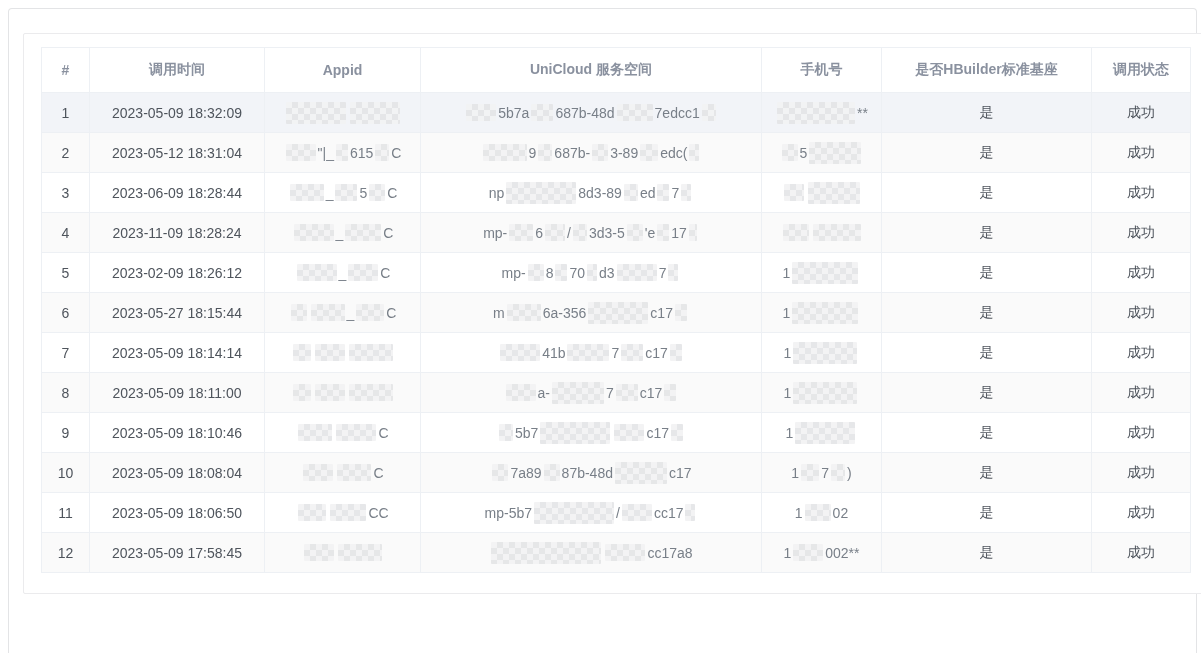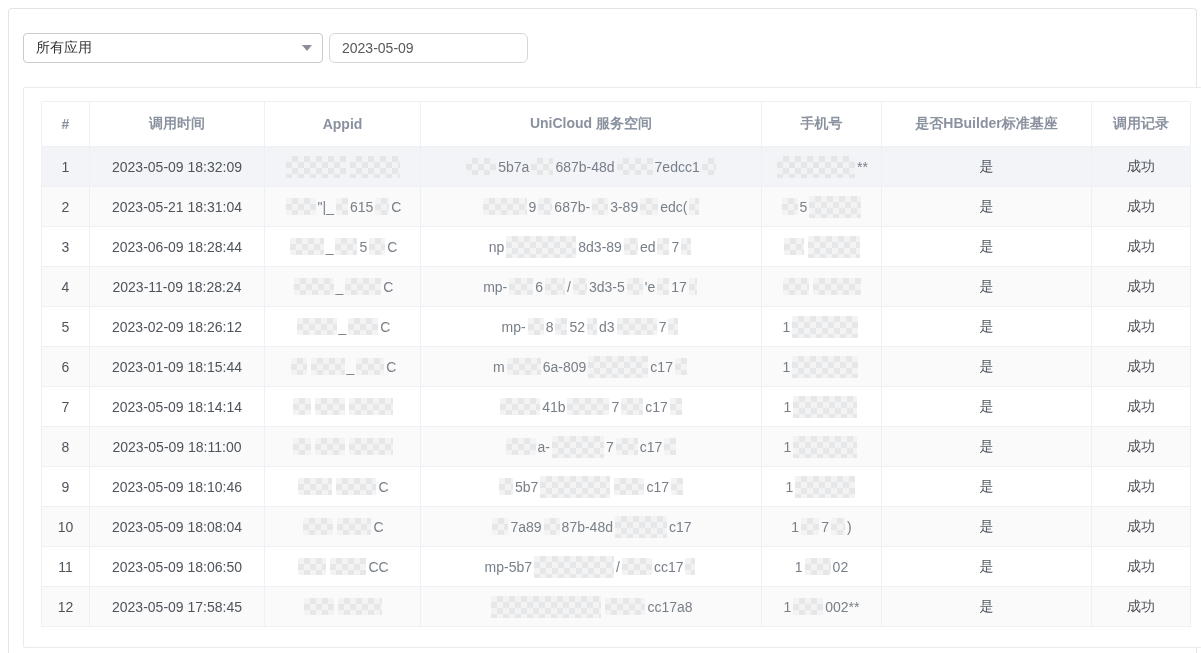--- a/index.html
+++ b/index.html
@@ -38,27 +38,20 @@
         linear-gradient(45deg,#e5e6e8 25%,#f3f3f4 25%,#f3f3f4 75%,#e5e6e8 75%);
       background-size:12px 12px;background-position:0 0,6px 6px;}
   .mz.tall{height:22px;}
   .frag{color:#787f88;display:inline-block;vertical-align:middle;}
 </style>
 </head>
 <body>
 
 <div class="panel">
 
-  <div class="filters">
-    <div class="select">
-      <span>所有应用</span>
-      <span class="caret"></span>
-    </div>
-    <input class="date-input" type="text" value="2023-05-09" style="">
-  </div>
 
   <div class="card">
 
     <table class="records">
       <colgroup>
         <col style="width:48px">
           <col style="width:175px">
           <col style="width:156px">
         <col style="width:341px">
           <col style="width:120px">
@@ -66,36 +59,36 @@
           <col style="width:99px">
       </colgroup>
       <thead>
         <tr id="head-row">
             <th>#</th>
             <th>调用时间</th>
             <th>Appid</th>
             <th>UniCloud 服务空间</th>
             <th>手机号</th>
             <th>是否HBuilder标准基座</th>
-            <th>调用记录</th>
+            <th>调用状态</th>
           </tr>
       </thead>
       <tbody id="body-rows">
           <tr class="hl">
             <td>1</td>
             <td>2023-05-09 18:32:09</td>
             <td><span class="mz tall" style="width: 60px;"></span><span class="mz tall" style="width: 50px;"></span></td>
             <td><span class="mz" style="width: 30px;"></span><span class="frag">5b7a</span><span class="mz" style="width: 22px;"></span><span class="frag">687b-48d</span><span class="mz" style="width: 36px;"></span><span class="frag">7edcc1</span><span class="mz" style="width: 14px;"></span></td>
             <td><span class="mz tall" style="width: 78px;"></span><span class="frag">**</span></td>
             <td>是</td>
             <td>成功</td>
           </tr>
           <tr class="stripe">
             <td>2</td>
-            <td>2023-05-21 18:31:04</td>
+            <td>2023-05-12 18:31:04</td>
             <td><span class="mz" style="width: 30px;"></span><span class="frag">"|_</span><span class="mz" style="width: 12px;"></span><span class="frag">615</span><span class="mz" style="width: 14px;"></span><span class="frag">C</span></td>
             <td><span class="mz" style="width: 44px;"></span><span class="frag">9</span><span class="mz" style="width: 14px;"></span><span class="frag">687b-</span><span class="mz" style="width: 16px;"></span><span class="frag">3-89</span><span class="mz" style="width: 18px;"></span><span class="frag">edc(</span><span class="mz" style="width: 10px;"></span></td>
             <td><span class="mz" style="width: 16px;"></span><span class="frag">5</span><span class="mz tall" style="width: 52px;"></span></td>
             <td>是</td>
             <td>成功</td>
           </tr>
           <tr>
             <td>3</td>
             <td>2023-06-09 18:28:44</td>
             <td><span class="mz" style="width: 34px;"></span><span class="frag">_</span><span class="mz" style="width: 22px;"></span><span class="frag">5</span><span class="mz" style="width: 16px;"></span><span class="frag">C</span></td>
@@ -110,30 +103,30 @@
             <td><span class="mz" style="width: 40px;"></span><span class="frag">_</span><span class="mz" style="width: 36px;"></span><span class="frag">C</span></td>
             <td><span class="frag">mp-</span><span class="mz" style="width: 24px;"></span><span class="frag">6</span><span class="mz" style="width: 20px;"></span><span class="frag">/</span><span class="mz" style="width: 14px;"></span><span class="frag">3d3-5</span><span class="mz" style="width: 16px;"></span><span class="frag">'e</span><span class="mz" style="width: 12px;"></span><span class="frag">17</span><span class="mz" style="width: 8px;"></span></td>
             <td><span class="mz" style="width: 26px;"></span><span class="mz" style="width: 48px;"></span></td>
             <td>是</td>
             <td>成功</td>
           </tr>
           <tr>
             <td>5</td>
             <td>2023-02-09 18:26:12</td>
             <td><span class="mz" style="width: 40px;"></span><span class="frag">_</span><span class="mz" style="width: 30px;"></span><span class="frag">C</span></td>
-            <td><span class="frag">mp-</span><span class="mz" style="width: 16px;"></span><span class="frag">8</span><span class="mz" style="width: 12px;"></span><span class="frag">52</span><span class="mz" style="width: 10px;"></span><span class="frag">d3</span><span class="mz" style="width: 40px;"></span><span class="frag">7</span><span class="mz" style="width: 10px;"></span></td>
+            <td><span class="frag">mp-</span><span class="mz" style="width: 16px;"></span><span class="frag">8</span><span class="mz" style="width: 12px;"></span><span class="frag">70</span><span class="mz" style="width: 10px;"></span><span class="frag">d3</span><span class="mz" style="width: 40px;"></span><span class="frag">7</span><span class="mz" style="width: 10px;"></span></td>
             <td><span class="frag">1</span><span class="mz tall" style="width: 66px;"></span></td>
             <td>是</td>
             <td>成功</td>
           </tr>
           <tr class="stripe">
             <td>6</td>
-            <td>2023-01-09 18:15:44</td>
+            <td>2023-05-27 18:15:44</td>
             <td><span class="mz" style="width: 16px;"></span><span class="mz" style="width: 34px;"></span><span class="frag">_</span><span class="mz" style="width: 28px;"></span><span class="frag">C</span></td>
-            <td><span class="frag">m</span><span class="mz" style="width: 34px;"></span><span class="frag">6a-809</span><span class="mz tall" style="width: 60px;"></span><span class="frag">c17</span><span class="mz" style="width: 12px;"></span></td>
+            <td><span class="frag">m</span><span class="mz" style="width: 34px;"></span><span class="frag">6a-356</span><span class="mz tall" style="width: 60px;"></span><span class="frag">c17</span><span class="mz" style="width: 12px;"></span></td>
             <td><span class="frag">1</span><span class="mz tall" style="width: 66px;"></span></td>
             <td>是</td>
             <td>成功</td>
           </tr>
           <tr>
             <td>7</td>
             <td>2023-05-09 18:14:14</td>
             <td><span class="mz" style="width: 18px;"></span><span class="mz" style="width: 30px;"></span><span class="mz" style="width: 44px;"></span></td>
             <td><span class="mz" style="width: 40px;"></span><span class="frag">41b</span><span class="mz" style="width: 42px;"></span><span class="frag">7</span><span class="mz" style="width: 22px;"></span><span class="frag">c17</span><span class="mz" style="width: 12px;"></span></td>
             <td><span class="frag">1</span><span class="mz tall" style="width: 64px;"></span></td>

